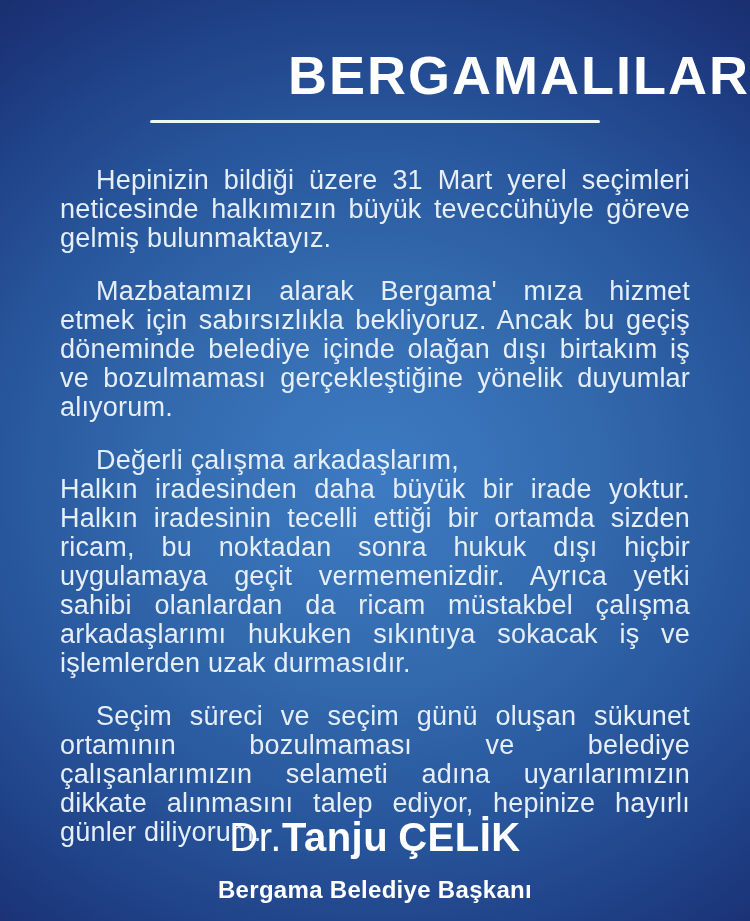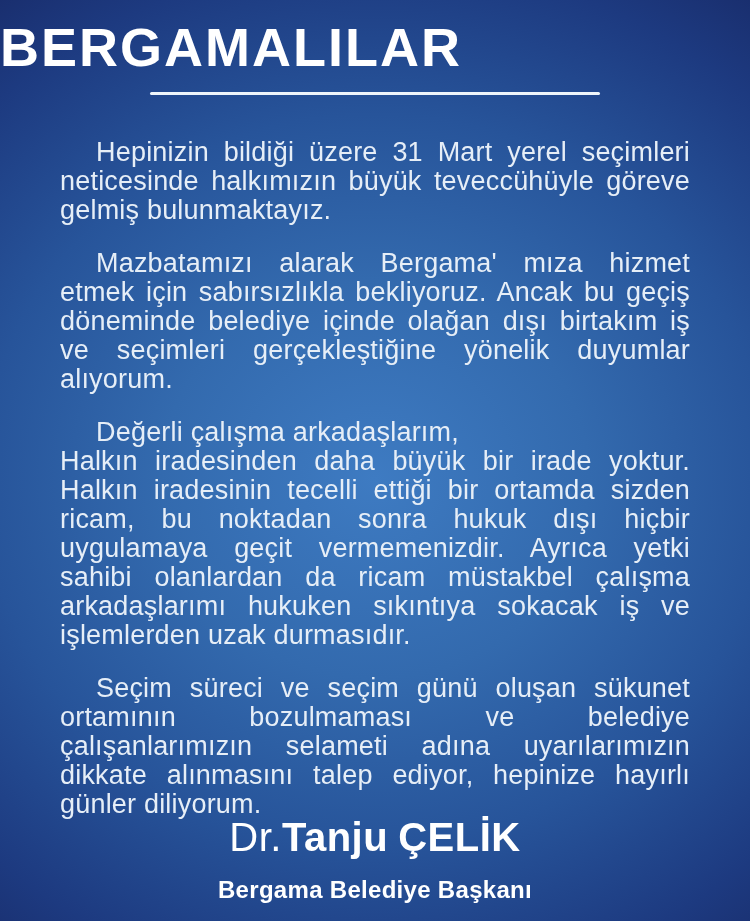--- a/index.html
+++ b/index.html
@@ -19,22 +19,22 @@
         var(--bg-center, #3e7bc2) 0%,
         #336aae 30%,
         #27549a 55%,
         #1d3a80 78%,
         var(--bg-edge, #16245f) 100%);
     color: var(--body-text, #e6eef7);
   }
 
   
   .header {
-    padding-top: 18px;
-    text-align: left;
+    padding-top: 46px;
+    text-align: right;
   }
   .title {
     margin: 0;
     font-size: 54px;
     line-height: 1.08;
     font-weight: 900;
     letter-spacing: 2px;
     color: var(--title-text, #ffffff);
   }
   .subtitle {
@@ -109,21 +109,21 @@
 
 <div class="poster">
 
   <header class="header">
     <h1 class="title">BERGAMALILAR</h1>
     <div class="divider"></div>
   </header>
 
   <main class="body">
     <p>Hepinizin bildiği üzere 31 Mart yerel seçimleri neticesinde halkımızın büyük teveccühüyle göreve gelmiş bulunmaktayız.</p>
-    <p>Mazbatamızı alarak Bergama' mıza hizmet etmek için sabırsızlıkla bekliyoruz. Ancak bu geçiş döneminde belediye içinde olağan dışı birtakım iş ve seçimleri gerçekleştiğine yönelik duyumlar alıyorum.</p>
+    <p>Mazbatamızı alarak Bergama' mıza hizmet etmek için sabırsızlıkla bekliyoruz. Ancak bu geçiş döneminde belediye içinde olağan dışı birtakım iş ve bozulmaması gerçekleştiğine yönelik duyumlar alıyorum.</p>
     <p>Değerli çalışma arkadaşlarım,
 Halkın iradesinden daha büyük bir irade yoktur. Halkın iradesinin tecelli ettiği bir ortamda sizden ricam, bu noktadan sonra hukuk dışı hiçbir uygulamaya geçit vermemenizdir. Ayrıca yetki sahibi olanlardan da ricam müstakbel çalışma arkadaşlarımı hukuken sıkıntıya sokacak iş ve işlemlerden uzak durmasıdır.</p>
     <p>Seçim süreci ve seçim günü oluşan sükunet ortamının bozulmaması ve belediye çalışanlarımızın selameti adına uyarılarımızın dikkate alınmasını talep ediyor, hepinize hayırlı günler diliyorum.</p>
   </main>
 
   <footer class="signature">
     <div class="name"><span class="prefix">Dr.</span><span class="first">Tanju</span><span class="last">ÇELİK</span></div>
     <div class="role">Bergama Belediye Başkanı</div>
   </footer>
 

